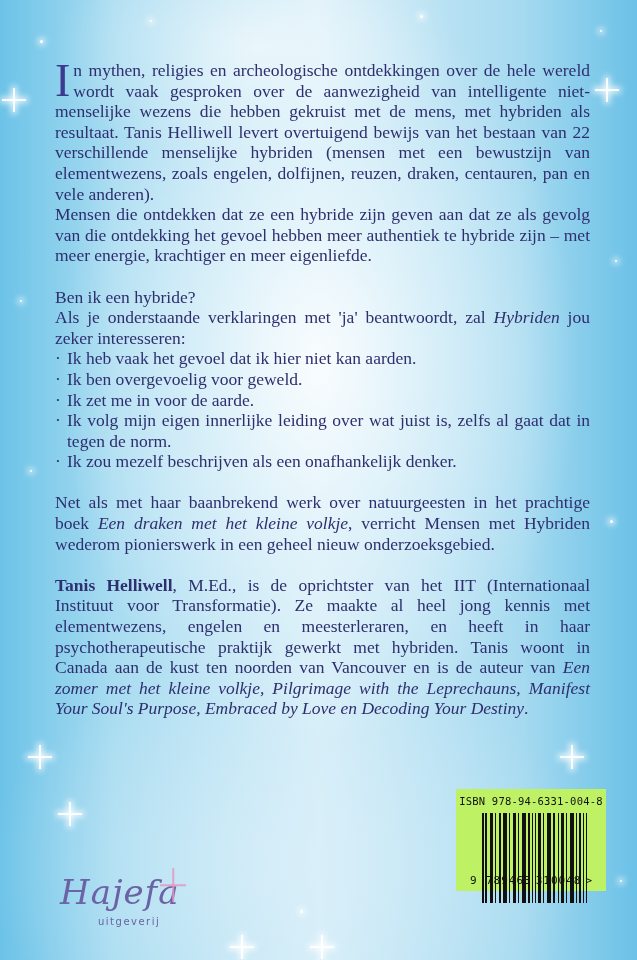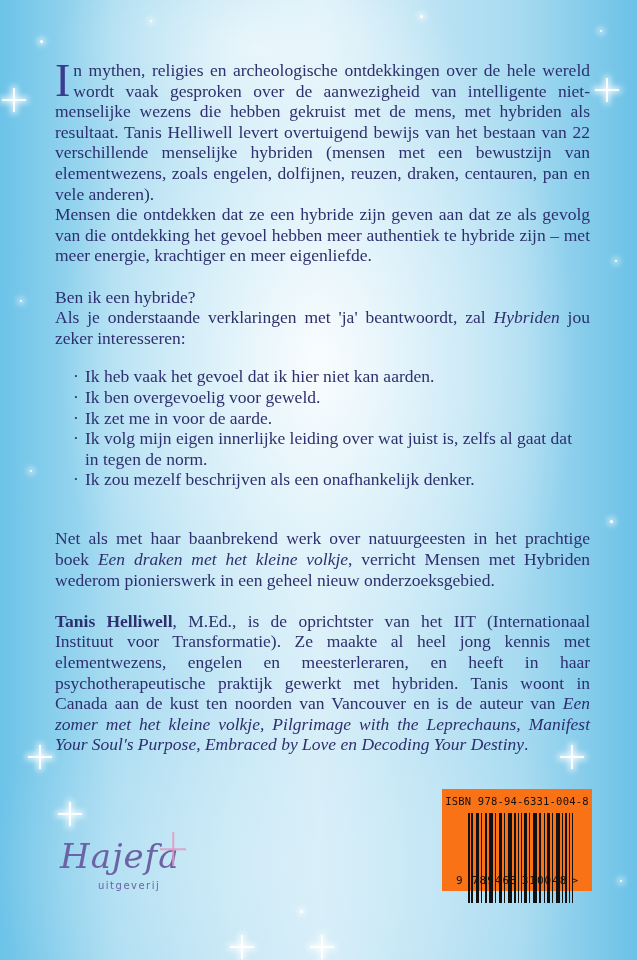--- a/index.html
+++ b/index.html
@@ -26,45 +26,45 @@
     .text-block {
       position: absolute; left: 55px; width: 535px;
       font-size: 17.5px; line-height: 20.6px; text-align: justify;
       color: #2e2f6e;
     }
     .text-block p { margin: 0; }
     .dropcap {
       float: left; font-size: 46px; line-height: 38px; margin: 2px 3px 0 0; color: #3b3a8f;
     }
     .gap { height: 20.6px; }
-    .list { margin: 18px; padding: 0; list-style: none; }
+    .list { margin: 0; padding: 0; list-style: none; }
     .list li { position: relative; padding-left: 12px; text-align: justify; }
     .list li::before { content: "·"; position: absolute; left: 0; top: 0; }
     em { font-style: italic; }
     .author { font-weight: bold; }
 
     .barcode-box {
-      position: absolute; left: 442px; top: 789px; width: 150px; height: 102px;
-      background: #f97316;
+      position: absolute; left: 456px; top: 789px; width: 150px; height: 102px;
+      background: #bef264;
     }
     .isbn {
       position: absolute; top: 6px; left: 0; right: 0; text-align: center;
       font-family: "DejaVu Sans Mono", monospace; font-size: 10.5px; color: #111; letter-spacing: 0.2px;
     }
     .bars { position: absolute; left: 26px; top: 24px; width: 116px; height: 90px; display: flex; align-items: stretch; }
     .bars span { display: block; background: #111; height: 100%; }
     .bars span.gapb { background: transparent; }
     .barcode-digits {
       position: absolute; bottom: 4px; left: 14px; right: 4px;
       font-family: "DejaVu Sans Mono", monospace; font-size: 11px; color: #111; letter-spacing: 1px;
       display: flex; gap: 4px;
     }
     .barcode-digits .lead { width: 12px; }
 
-    .logo { position: absolute; left: 52px; top: 828px; width: 140px; height: 80px; }
+    .logo { position: absolute; left: 52px; top: 864px; width: 140px; height: 80px; }
     .logo-word {
       position: absolute; left: 8px; top: 8px;
       font-family: "DejaVu Serif", serif; font-style: italic; font-size: 34px; color: #6b63a4;
       letter-spacing: 1px;
     }
     .logo-sub {
       position: absolute; left: 46px; top: 52px;
       font-family: "DejaVu Sans", sans-serif; font-size: 10px; color: #6b63a4; letter-spacing: 1.5px;
     }
     .logo-star {

